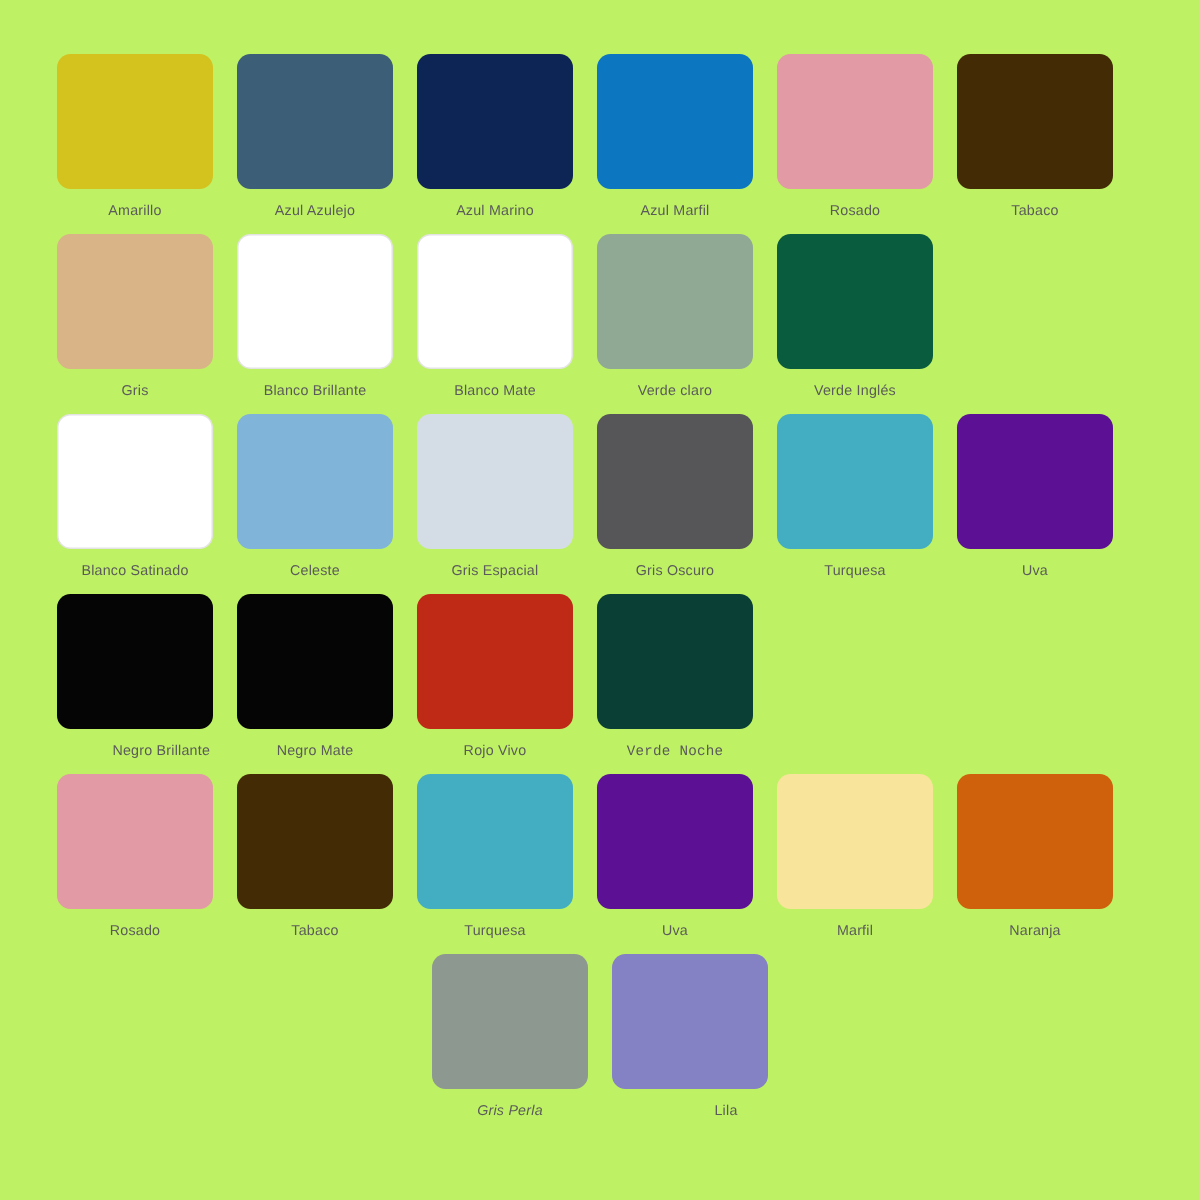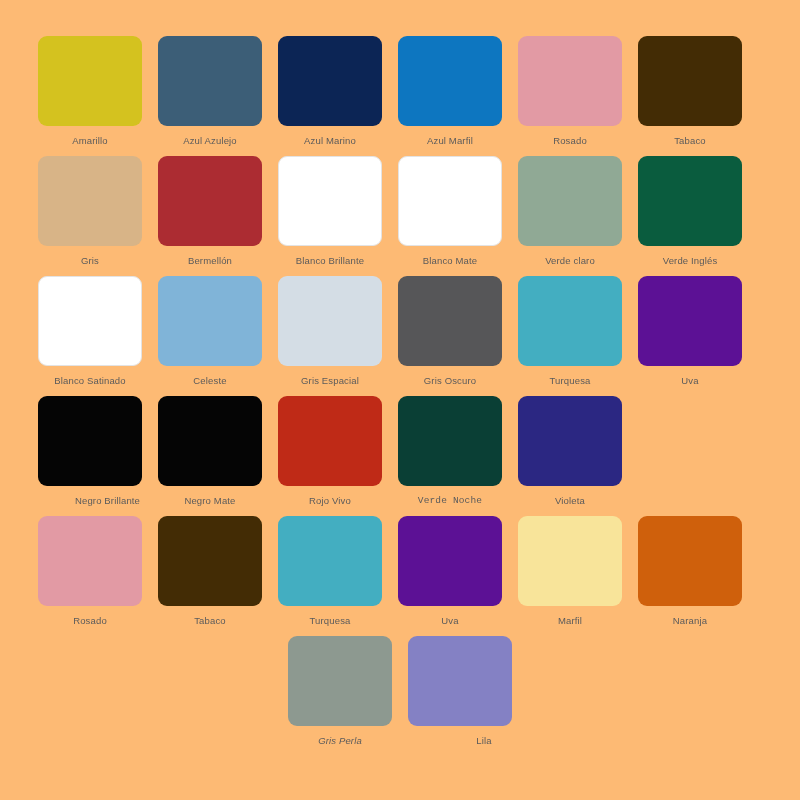--- a/index.html
+++ b/index.html
@@ -64,21 +64,21 @@
     color: #5b5b5b;
     text-align: center;
     letter-spacing: 0.15px;
     white-space: nowrap;
     font-family: "Liberation Sans", "DejaVu Sans", sans-serif;
   }
 </style>
 </head>
 <body>
 
-<div id="palette-board" style="background: #fdba74;">
+<div id="palette-board" style="background: #bef264;">
 
 <div class="swatch-row">
       <div class="swatch-cell">
         <div class="swatch-chip" style="background: rgb(212, 194, 31);"></div>
         <div class="swatch-label" style="color: rgb(91, 91, 91);">Amarillo</div>
       </div>
       <div class="swatch-cell">
         <div class="swatch-chip" style="background: rgb(60, 94, 119);"></div>
         <div class="swatch-label" style="color: rgb(91, 91, 91);">Azul Azulejo</div>
       </div>
@@ -98,24 +98,20 @@
         <div class="swatch-chip" style="background: rgb(67, 44, 5);"></div>
         <div class="swatch-label" style="color: rgb(91, 91, 91);">Tabaco</div>
       </div>
     </div>
     <div class="swatch-row">
       <div class="swatch-cell">
         <div class="swatch-chip" style="background: rgb(216, 180, 135);"></div>
         <div class="swatch-label" style="color: rgb(91, 91, 91);">Gris</div>
       </div>
       <div class="swatch-cell">
-        <div class="swatch-chip" style="background: rgb(172, 44, 50);"></div>
-        <div class="swatch-label" style="color: rgb(91, 91, 91);">Bermellón</div>
-      </div>
-      <div class="swatch-cell">
         <div class="swatch-chip has-outline" style="background: rgb(255, 255, 255); border-color: rgb(227, 227, 227);"></div>
         <div class="swatch-label" style="color: rgb(91, 91, 91);">Blanco Brillante</div>
       </div>
       <div class="swatch-cell">
         <div class="swatch-chip has-outline" style="background: rgb(255, 255, 255); border-color: rgb(227, 227, 227);"></div>
         <div class="swatch-label" style="color: rgb(91, 91, 91);">Blanco Mate</div>
       </div>
       <div class="swatch-cell">
         <div class="swatch-chip" style="background: rgb(144, 169, 149);"></div>
         <div class="swatch-label" style="color: rgb(91, 91, 91);">Verde claro</div>
@@ -161,24 +157,20 @@
         <div class="swatch-label" style="color: rgb(91, 91, 91);">Negro Mate</div>
       </div>
       <div class="swatch-cell">
         <div class="swatch-chip" style="background: rgb(191, 42, 23);"></div>
         <div class="swatch-label" style="color: rgb(91, 91, 91);">Rojo Vivo</div>
       </div>
       <div class="swatch-cell">
         <div class="swatch-chip" style="background: rgb(10, 63, 53);"></div>
         <div class="swatch-label" style="color: rgb(91, 91, 91); font-family: Liberation Mono, monospace;">Verde Noche</div>
       </div>
-      <div class="swatch-cell">
-        <div class="swatch-chip" style="background: rgb(43, 39, 130);"></div>
-        <div class="swatch-label" style="color: rgb(91, 91, 91);">Violeta</div>
-      </div>
     </div>
     <div class="swatch-row">
       <div class="swatch-cell">
         <div class="swatch-chip" style="background: rgb(226, 154, 164);"></div>
         <div class="swatch-label" style="color: rgb(91, 91, 91);">Rosado</div>
       </div>
       <div class="swatch-cell">
         <div class="swatch-chip" style="background: rgb(67, 44, 5);"></div>
         <div class="swatch-label" style="color: rgb(91, 91, 91);">Tabaco</div>
       </div>

